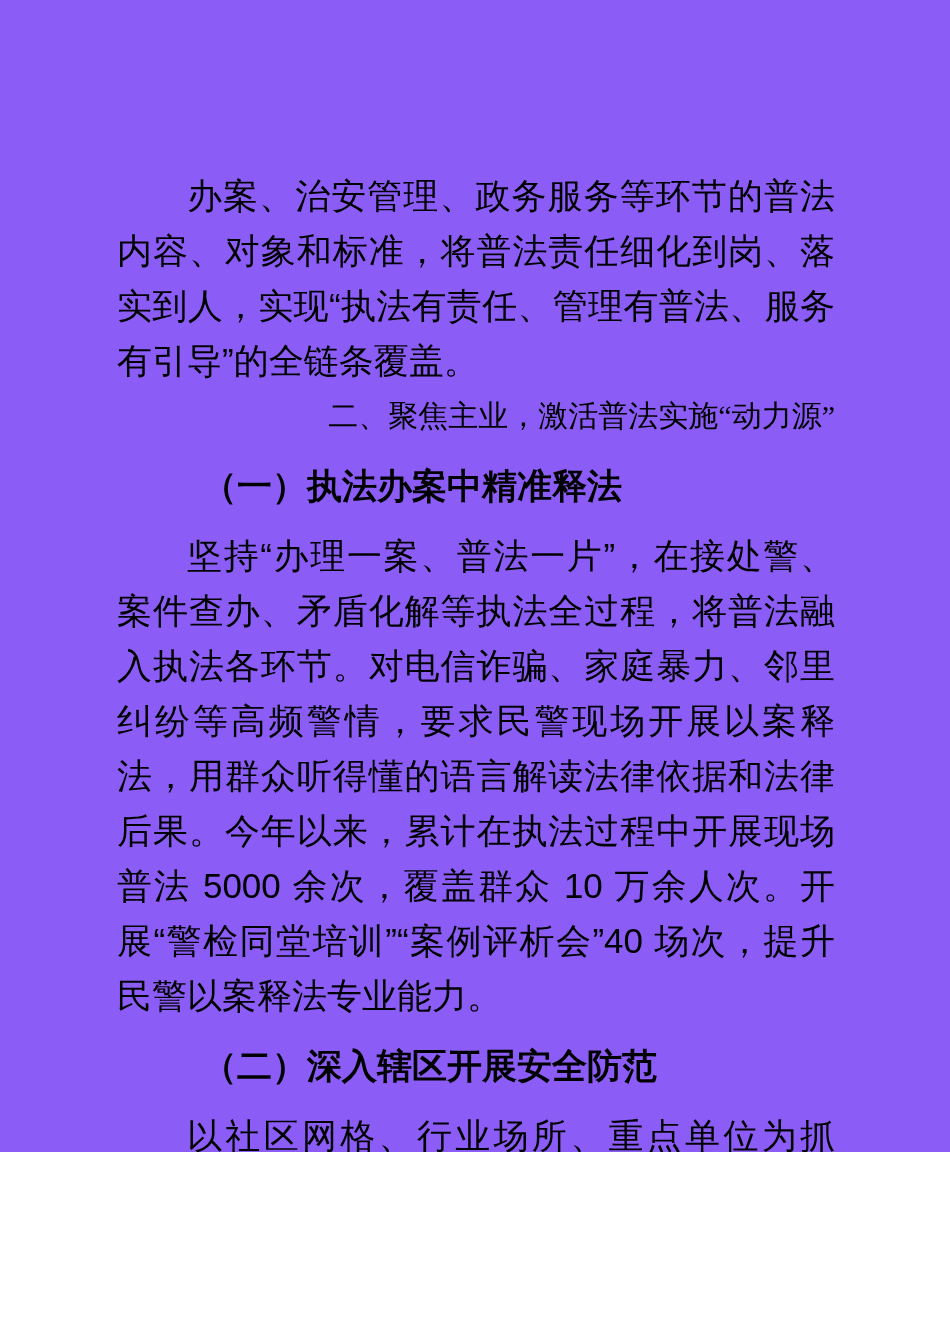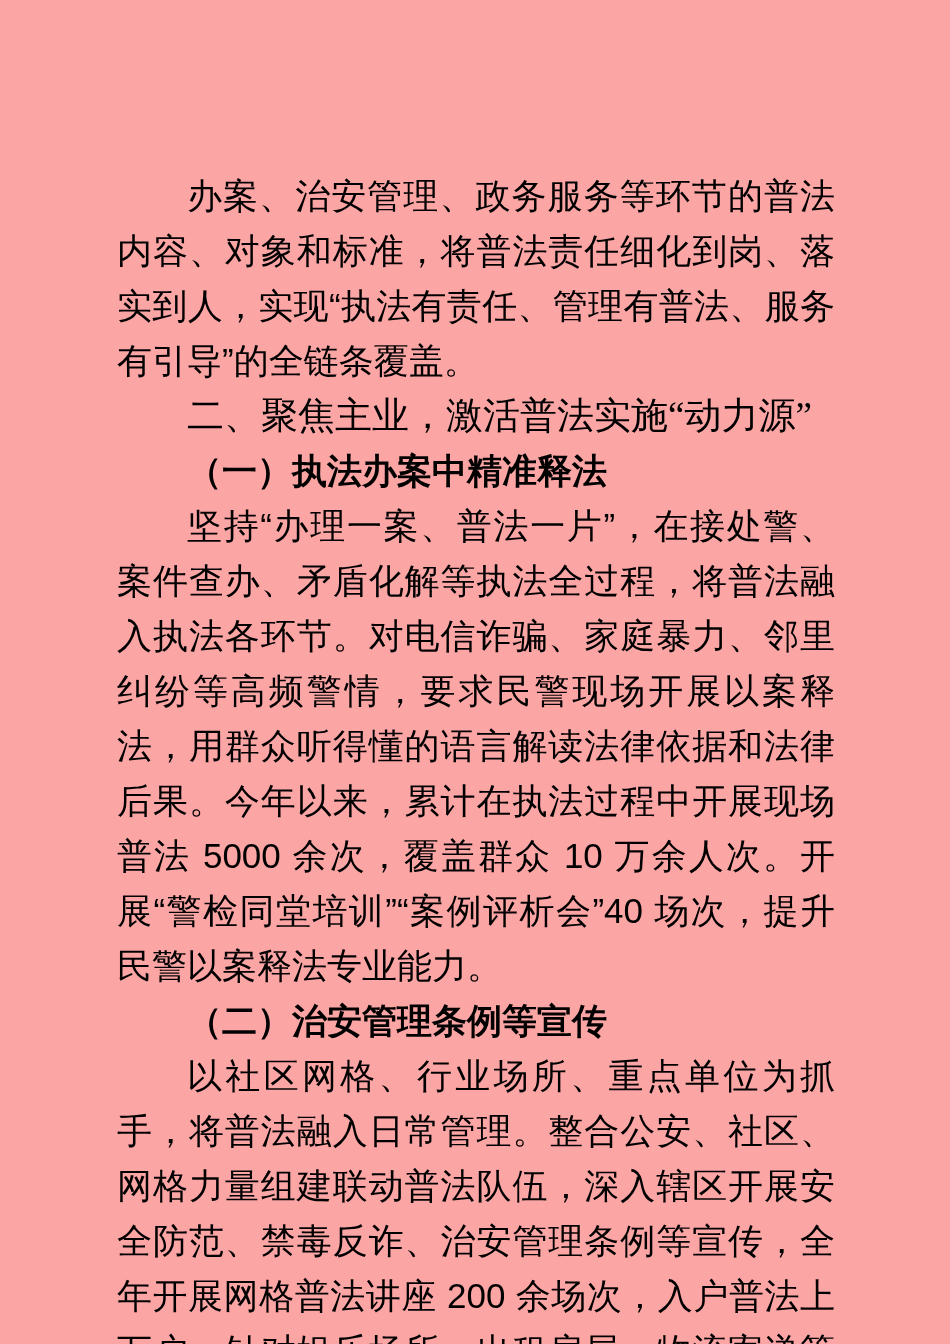--- a/index.html
+++ b/index.html
@@ -7,22 +7,22 @@
     padding: 0;
     background: #ffffff;
   }
   body {
     font-family: "Liberation Sans", "DejaVu Sans", sans-serif;
     color: #000000;
   }
   .page {
     position: relative;
     width: 950px;
-    height: 1344px;
-    background: #fca5a5;
+    height: 1152px;
+    background: #8b5cf6;
     overflow: hidden;
     box-sizing: border-box;
   }
   .content {
     position: absolute;
     left: 117px;
     top: 168px;
     width: 718px;
   }
 
@@ -37,53 +37,53 @@
     text-indent: 70px;
     margin: 0;
     letter-spacing: 0px;
     word-break: break-all;
     color: #000000;
   }
 
   
   .heading-1 {
     font-family: "Liberation Serif", "DejaVu Serif", serif;
-    font-size: 37px;
+    font-size: 30px;
     font-weight: 400;
     line-height: 55px;
     text-indent: 70px;
-    text-align: left;
+    text-align: right;
     margin: 0;
     color: #000000;
   }
 
   
   .heading-2 {
     font-family: "Liberation Sans", "DejaVu Sans", sans-serif;
     font-size: 35px;
     font-weight: 700;
     line-height: 55px;
     text-indent: 70px;
     text-align: left;
-    margin: 0;
+    margin: 15px;
     color: #000000;
   }
 </style>
 </head>
 <body>
 
 <div class="page">
   <div class="content">
 
     <p class="para">办案、治安管理、政务服务等环节的普法内容、对象和标准，将普法责任细化到岗、落实到人，实现“执法有责任、管理有普法、服务有引导”的全链条覆盖。</p>
 
     <p class="heading-1">二、聚焦主业，激活普法实施“动力源”</p>
 
     <p class="heading-2">（一）执法办案中精准释法</p>
 
     <p class="para">坚持“办理一案、普法一片”，在接处警、案件查办、矛盾化解等执法全过程，将普法融入执法各环节。对电信诈骗、家庭暴力、邻里纠纷等高频警情，要求民警现场开展以案释法，用群众听得懂的语言解读法律依据和法律后果。今年以来，累计在执法过程中开展现场普法 5000 余次，覆盖群众 10 万余人次。开展“警检同堂培训”“案例评析会”40 场次，提升民警以案释法专业能力。</p>
 
-    <p class="heading-2">（二）治安管理条例等宣传</p>
+    <p class="heading-2">（二）深入辖区开展安全防范</p>
 
     <p class="para">以社区网格、行业场所、重点单位为抓手，将普法融入日常管理。整合公安、社区、网格力量组建联动普法队伍，深入辖区开展安全防范、禁毒反诈、治安管理条例等宣传，全年开展网格普法讲座 200 余场次，入户普法上万户。针对娱乐场所、出租房屋、物流寄递等重点行业，通过行业培训、现场指导等方式，宣传相关监管规定，督促经营者落实主体责任，开展行业普法 30 余场。</p>
 
   </div>
 </div>
 
 </body></html>

